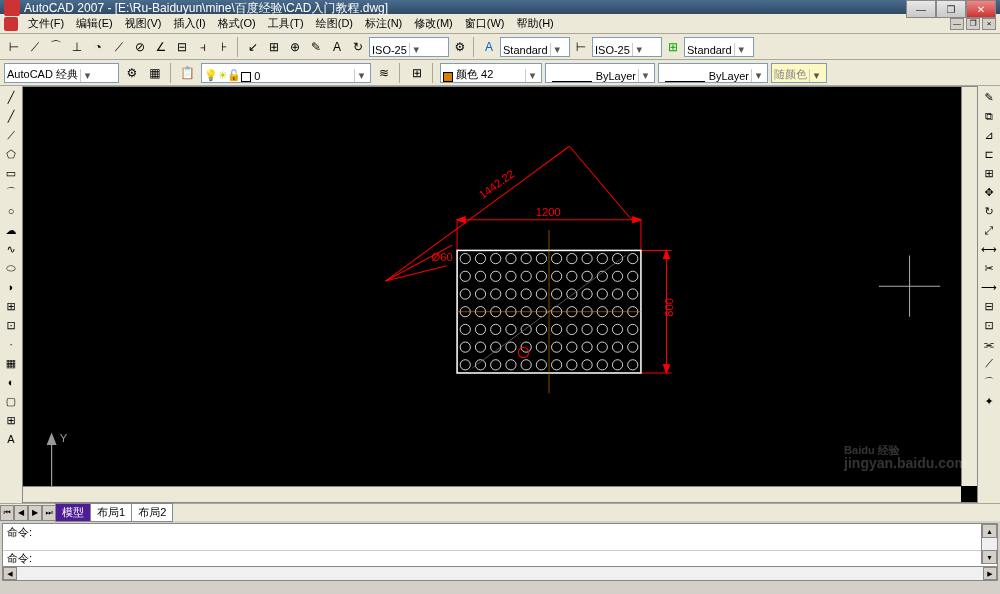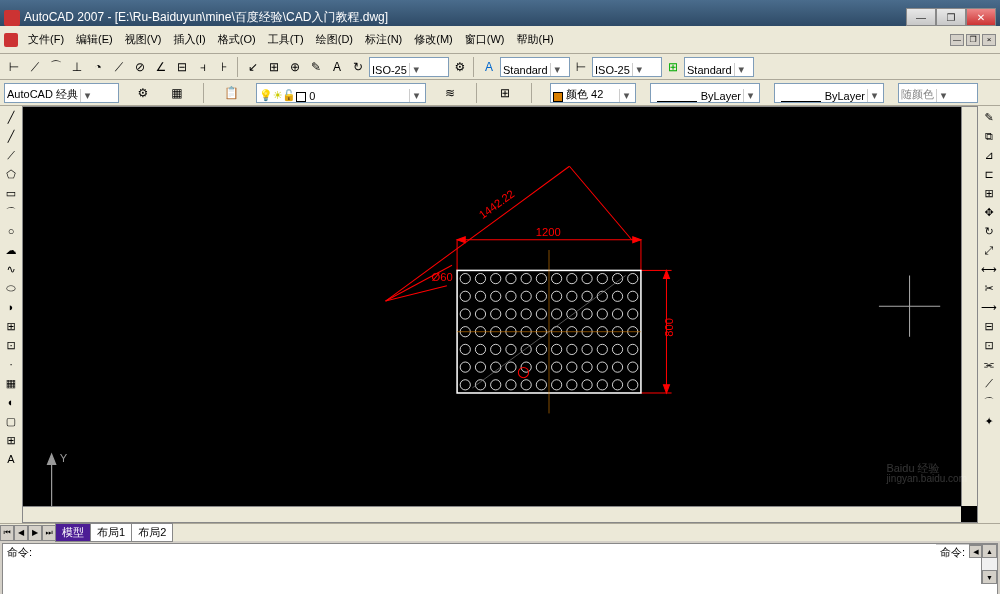--- a/index.html
+++ b/index.html
@@ -1,53 +1,53 @@
 <!DOCTYPE html>
 <html><head>
 <meta charset="utf-8">
 <style>
 *{margin:0;padding:0;box-sizing:border-box;font-family:"Microsoft YaHei",SimSun,Arial,sans-serif;font-size:11px;user-select:none}
 body{background:#d4d0c8;width:1000px;height:594px;overflow:hidden;position:relative}
-.titlebar{height:26px;background:linear-gradient(#4a6c8c,#2e4a66);display:flex;align-items:flex-end;padding:0 4px;color:#fff}
+.titlebar{height:14px;background:linear-gradient(#4a6c8c,#2e4a66);display:flex;align-items:flex-start;padding:0 4px;color:#fff}
 .titlebar .icon{width:16px;height:16px;background:#c33;margin-right:4px;border-radius:2px}
 .titlebar .title{flex:1;font-size:12px}
 .winbtns{display:flex;gap:0}
 .winbtn{width:30px;height:18px;background:linear-gradient(#e8e8e8,#c8c8c8);border:1px solid #888;display:flex;align-items:center;justify-content:center;font-size:10px;color:#333}
 .winbtn.close{background:linear-gradient(#e88,#c33);color:#fff}
-.menubar{height:28px;background:#ece9d8;display:flex;align-items:center;padding:0 4px;border-bottom:1px solid #aca899}
+.menubar{height:20px;background:#ece9d8;display:flex;align-items:center;padding:0 4px;border-bottom:1px solid #aca899}
 .menubar span{padding:2px 6px;cursor:default}
 .sub-winbtns{margin-left:auto;display:flex;gap:2px}
 .sub-winbtns .wb{width:14px;height:12px;border:1px solid #888;background:#d4d0c8;font-size:8px;display:flex;align-items:center;justify-content:center}
 .toolbar{height:26px;background:#ece9d8;display:flex;align-items:center;padding:0 4px;border-bottom:1px solid #aca899;gap:1px}
 .tb-btn{width:20px;height:20px;border:1px solid transparent;display:flex;align-items:center;justify-content:center;font-size:12px}
 .tb-sep{width:3px;height:20px;border-left:1px solid #aca899;margin:0 2px}
 .combo{height:20px;background:#fff;border:1px solid #7f9db9;display:flex;align-items:flex-end;padding:0 2px;font-size:11px}
 .combo .dd{width:14px;text-align:center;color:#555;border-left:1px solid #ccc;margin-left:2px}
-.workspace-row{height:26px;background:#ece9d8;display:flex;align-items:center;padding:0 4px;border-bottom:1px solid #aca899;gap:14px}
+.workspace-row{height:26px;background:#ece9d8;display:flex;align-items:center;padding:0 4px;border-bottom:1px solid #aca899;gap:3px}
 .layer-swatch{width:10px;height:10px;display:inline-block;margin-right:3px;border:1px solid #000}
 .main-area{position:relative;height:417px;display:flex}
 .left-tools,.right-tools{width:22px;background:#ece9d8;display:flex;flex-direction:column;align-items:center;padding:2px 0;gap:1px}
 .vtb{width:18px;height:18px;display:flex;align-items:center;justify-content:center;font-size:11px;border:1px solid transparent}
 .canvas-wrap{flex:1;position:relative;background:#000;border:1px solid #888}
 .canvas{position:absolute;inset:0}
 .tabs-row{height:18px;background:#ece9d8;display:flex;align-items:center;border-top:1px solid #aca899;font-size:10px}
 .tab-nav{display:flex}
 .tab-nav .nb{width:14px;height:16px;border:1px solid #888;background:#d4d0c8;display:flex;align-items:center;justify-content:center;font-size:8px}
 .tab{padding:1px 6px;border:1px solid #888;background:#fff;margin-left:-1px}
 .tab.active{background:#4c1d95;color:#fff}
-.cmd-area{height:58px;background:#fff;border:1px solid #888;margin:2px;display:flex;flex-direction:row;font-family:SimSun,monospace;font-size:12px;position:relative}
+.cmd-area{height:58px;background:#fff;border:1px solid #888;margin:2px;display:flex;flex-direction:column;font-family:SimSun,monospace;font-size:12px;position:relative}
 .cmd-history{flex:1;padding:2px 4px;overflow:hidden;line-height:13px}
 .cmd-line{height:16px;padding:0 4px;border-top:1px solid #ccc;display:flex;align-items:center}
 .cmd-scroll{position:absolute;right:0;top:0;bottom:16px;width:16px;background:#ece9d8;border-left:1px solid #888;display:flex;flex-direction:column}
 .cmd-scroll .sb{height:14px;border:1px solid #888;background:#d4d0c8;font-size:7px;display:flex;align-items:center;justify-content:center}
 .cmd-scroll .track{flex:1;background:#f0f0f0}
 .cmd-hscroll{height:14px;border-top:1px solid #888;background:#ece9d8;display:flex}
 .cmd-hscroll .sb{width:14px;border:1px solid #888;background:#d4d0c8;font-size:7px;display:flex;align-items:center;justify-content:center}
-.watermark{position:absolute;right:10px;bottom:38px;color:rgba(255,255,255,0.2);font-size:20px;font-weight:normal;pointer-events:none}
-.watermark .sub{font-size:10px;display:block;text-align:right;margin-top:-4px}
+.watermark{position:absolute;right:10px;bottom:31px;color:rgba(255,255,255,0.2);font-size:20px;font-weight:bold;pointer-events:none}
+.watermark .sub{font-size:14px;display:block;text-align:right;margin-top:-4px}
 .scrollbar-v{position:absolute;right:0;top:0;bottom:16px;width:16px;background:#ece9d8;border-left:1px solid #888}
 .scrollbar-h{position:absolute;left:0;right:16px;bottom:0;height:16px;background:#ece9d8;border-top:1px solid #888}
 </style>
 </head>
 <body>
 
 <div class="titlebar">
   <div class="icon"></div>
   <div class="title">AutoCAD 2007 - [E:\Ru-Baiduyun\mine\百度经验\CAD入门教程.dwg]</div>
   <div class="winbtns">
@@ -133,36 +133,36 @@
     <span style="color:#cc0">☀</span>
     <span>🔓</span>
     <span class="layer-swatch" style="background:#fff"></span>
     <span>0</span>
     <span class="dd" style="margin-left:auto">▾</span>
   </div>
   <div class="tb-btn">≋</div>
   <div class="tb-sep"></div>
   <div class="tb-btn">⊞</div>
   <div class="tb-sep"></div>
-  <div class="combo" style="width:86px">
+  <div class="combo" style="width:102px">
       <span class="layer-swatch" style="background:#d97f00"></span>
       <span>颜色 42</span>
       <span class="dd" style="margin-left:auto">▾</span>
     </div>
   <div class="combo" style="width:110px">
       <span style="flex:1;border-top:1px solid #000;margin:0 4px"></span>
       <span>ByLayer</span>
       <span class="dd">▾</span>
     </div>
   <div class="combo" style="width:110px">
       <span style="flex:1;border-top:1px solid #000;margin:0 4px"></span>
       <span>ByLayer</span>
       <span class="dd">▾</span>
     </div>
-  <div class="combo" style="width:80px;background:#ffffff;color:#888">
+  <div class="combo" style="width:56px;background:#fef9c3;color:#888">
       <span>随颜色</span>
       <span class="dd">▾</span>
     </div>
 </div>
 
 <div class="main-area">
   <div class="left-tools">
     <div class="vtb">╱</div>
     <div class="vtb">╱</div>
     <div class="vtb">⟋</div>

